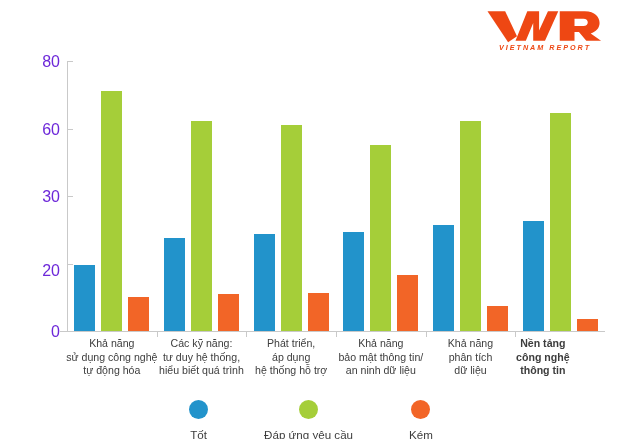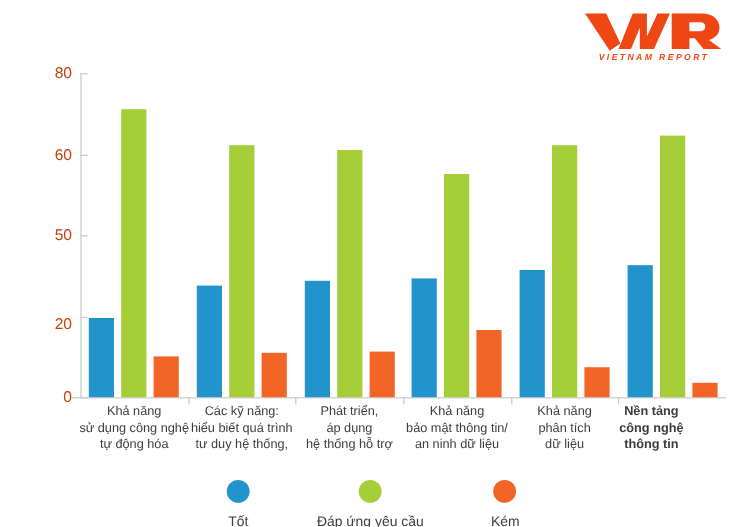--- a/index.html
+++ b/index.html
@@ -78,22 +78,22 @@
     left: 67px;
     width: 6px;
     height: 1px;
     background: #c9c9c9;
   }
   .ytick-label {
     position: absolute;
     left: 20px;
     width: 40px;
     text-align: right;
-    font-size: 13px;
-    color: #c2410c;
+    font-size: 16px;
+    color: #6d28d9;
     line-height: 1;
   }
 
   .xtick {
     position: absolute;
     top: 331px;
     width: 1px;
     height: 6px;
     background: #c9c9c9;
   }
@@ -173,21 +173,21 @@
   <div class="plot-wrap">
     <div class="y-axis-line"></div>
     <div class="x-axis-line"></div>
 
     <div id="yticks">
         <div class="ytick" style="top: 331px;"></div>
         <div class="ytick-label" style="top: 324px;">0</div>
         <div class="ytick" style="top: 263.5px;"></div>
         <div class="ytick-label" style="top: 263px;">20</div>
         <div class="ytick" style="top: 196px;"></div>
-        <div class="ytick-label" style="top: 189px;">50</div>
+        <div class="ytick-label" style="top: 189px;">30</div>
         <div class="ytick" style="top: 128.5px;"></div>
         <div class="ytick-label" style="top: 121.5px;">60</div>
         <div class="ytick" style="top: 61px;"></div>
         <div class="ytick-label" style="top: 54px;">80</div>
       </div>
     <div id="xticks">
         <div class="xtick" style="left: 156.667px;"></div>
         <div class="xtick" style="left: 246.333px;"></div>
         <div class="xtick" style="left: 336px;"></div>
         <div class="xtick" style="left: 425.667px;"></div>
@@ -216,22 +216,22 @@
       </div>
 
     <div id="cat-labels">
         <div class="cat-label" style="left: 61px; width: 101.667px;">
           <div>Khả năng</div>
           <div>sử dụng công nghệ</div>
           <div>tự động hóa</div>
         </div>
         <div class="cat-label" style="left: 150.667px; width: 101.667px;">
           <div>Các kỹ năng:</div>
+          <div>tư duy hệ thống,</div>
           <div>hiểu biết quá trình</div>
-          <div>tư duy hệ thống,</div>
         </div>
         <div class="cat-label" style="left: 240.333px; width: 101.667px;">
           <div>Phát triển,</div>
           <div>áp dụng</div>
           <div>hệ thống hỗ trợ</div>
         </div>
         <div class="cat-label" style="left: 330px; width: 101.667px;">
           <div>Khả năng</div>
           <div>bảo mật thông tin/</div>
           <div>an ninh dữ liệu</div>

